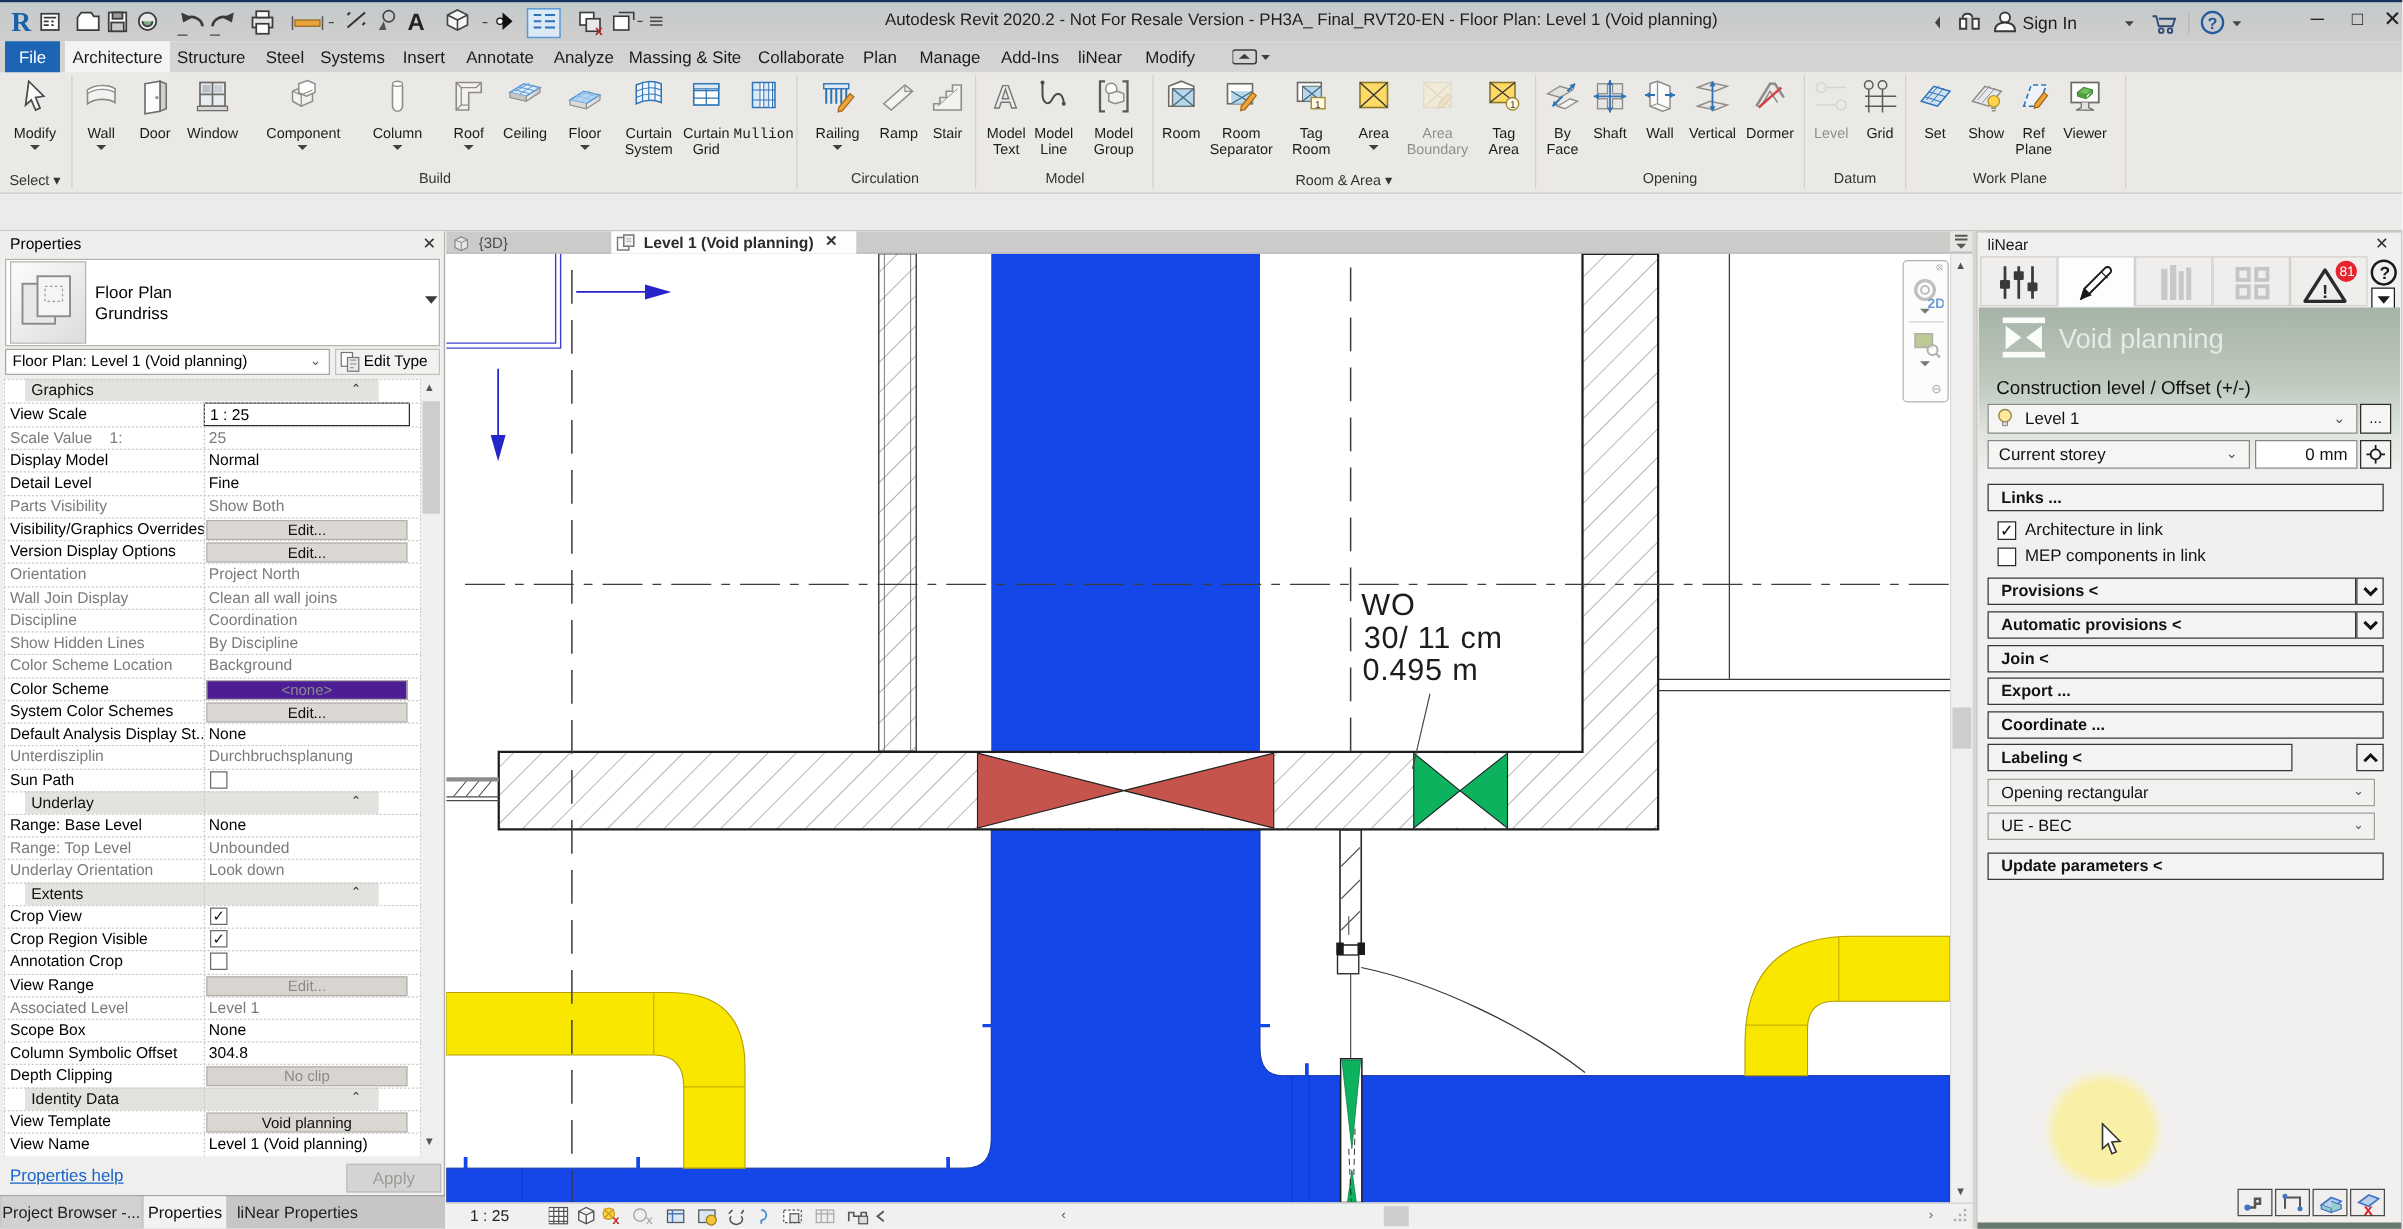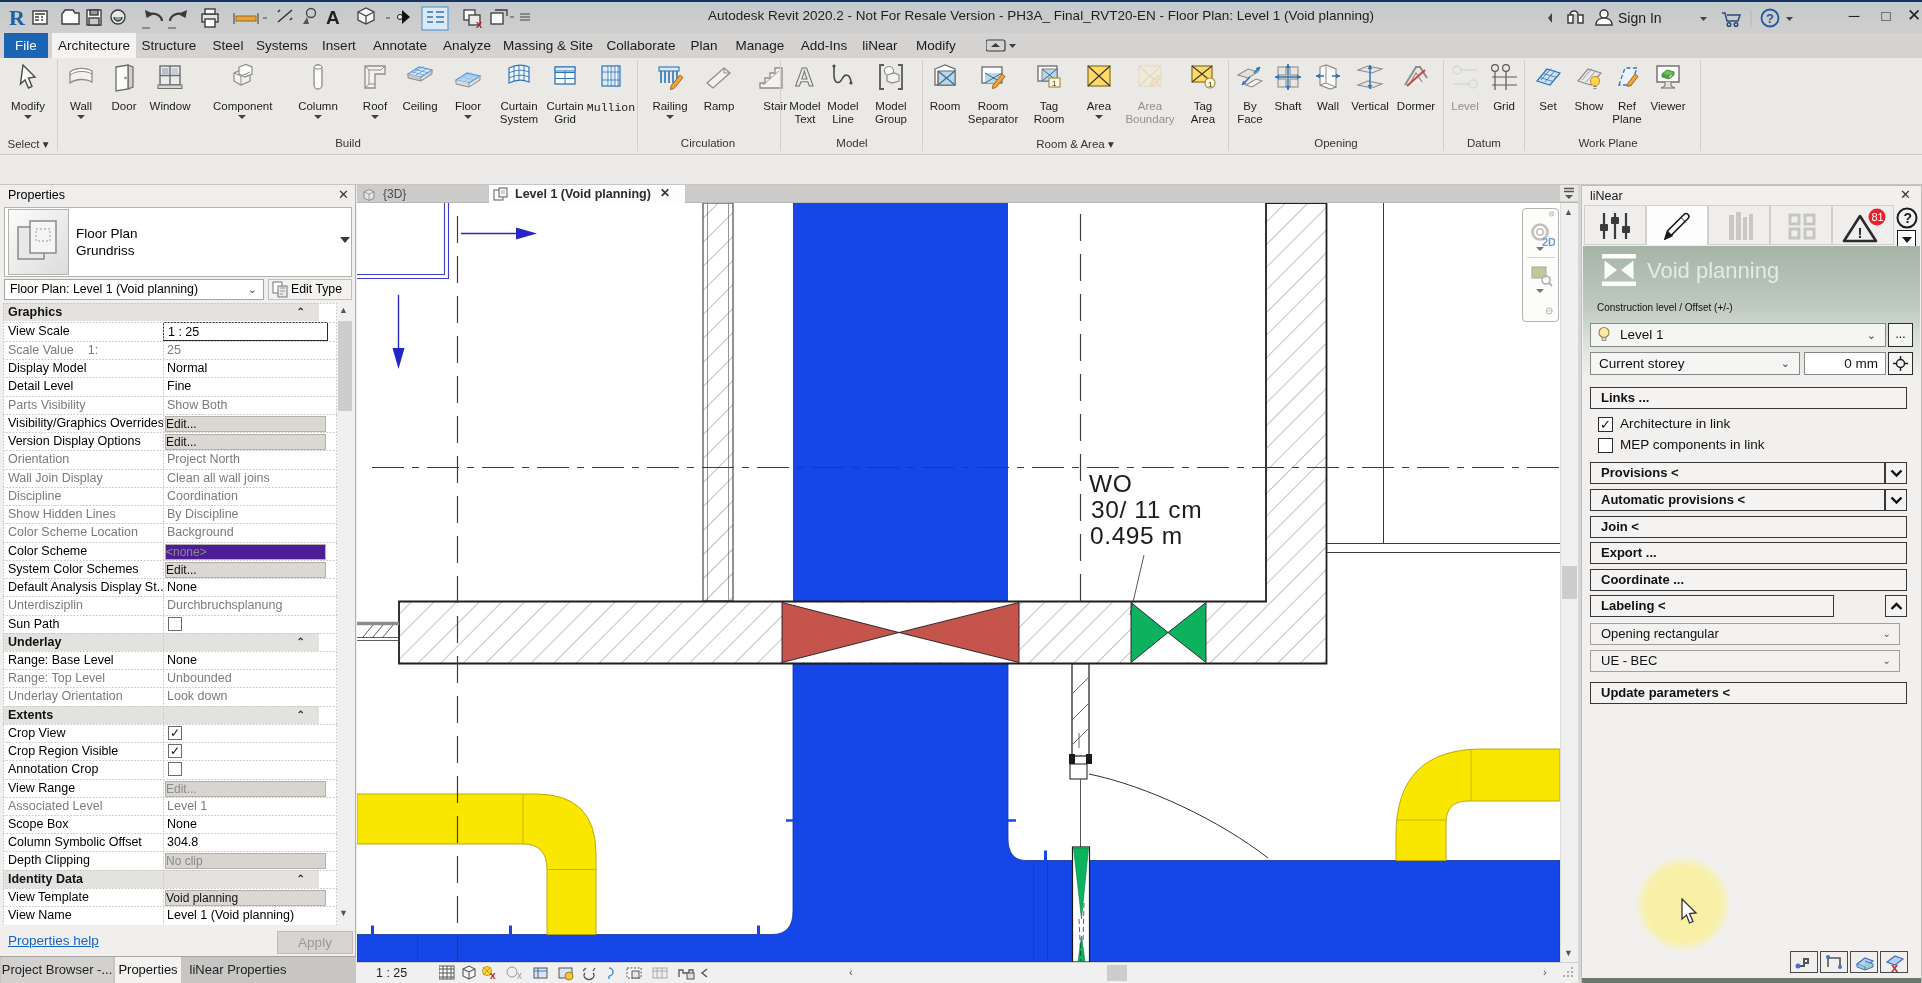--- a/index.html
+++ b/index.html
@@ -29,22 +29,22 @@
 .rdiv { position:absolute; top:2px; width:1px; height:91px; background:#d2d0cd; }
 .rgrp { position:absolute; top:79px; font-size:11.5px; color:#333; text-align:center; }
 #optionsbar { left:0; top:156px; width:1922px; height:29px; background:#ecebea; border-bottom:1px solid #c6c5c4; }
 
 
 #props { left:0; top:185px; width:356px; height:798px; background:#f0efee; border-right:1px solid #b3b1ae; }
 .prow { position:absolute; left:3px; width:331px; height:19px; font-size:12.5px; }
 .pname { position:absolute; left:5px; top:0; width:155px; height:19px; line-height:18px; overflow:hidden; white-space:nowrap; color:#000; }
 .pval { position:absolute; left:160px; top:0; width:165px; height:19px; line-height:18px; color:#000; padding-left:4px; overflow:hidden; white-space:nowrap; }
 .gray { color:#7b7b7b; }
-.pbtn { position:absolute; left:162px; top:1.5px; width:161px; height:16px; background:#dbd8d3; border:1px solid #b4b1ac; font-size:12px; text-align:left; line-height:14px; color:#111; }
-.phead { position:absolute; left:3px; width:316px; height:18px; background:#e4e2df; font-size:12.5px; font-weight:bold; color:#111; line-height:18px; }
+.pbtn { position:absolute; left:162px; top:1.5px; width:161px; height:16px; background:#dbd8d3; border:1px solid #b4b1ac; font-size:12px; text-align:center; line-height:14px; color:#111; }
+.phead { position:absolute; left:20px; width:283px; height:18px; background:#e4e2df; font-size:12.5px; font-weight:normal; color:#111; line-height:18px; }
 .pchk { position:absolute; left:165px; top:2px; width:14px; height:14px; background:#fff; border:1px solid #6b6b6b; font-size:12px; line-height:13px; text-align:center; color:#111; }
 
 
 #canvas { left:357px; top:185px; width:1221px; height:798px; background:#fff; }
 #viewtabs { left:0; top:0; width:1221px; height:18px; background:#cccbca; border-bottom:1px solid #b9b8b7; }
 #drawing { left:0; top:18px; }
 #vscroll { left:1203px; top:18px; width:18px; height:759px; background:#f0f0f0; border-left:1px solid #dcdcdc; }
 #viewbar { left:0; top:777px; width:1221px; height:21px; background:#f0f0f0; border-top:1px solid #d0d0d0; font-size:12px; }
 
 
@@ -215,21 +215,21 @@
         </svg><div class="rlb">Mullion</div></div>
       <div class="rbtn" style="left:641px;width:58px;"><svg class="ric" width="32" height="32" viewBox="0 0 32 32">
           <rect x="5" y="6" width="20" height="4" fill="#dce9f6" stroke="#2e74b5" stroke-width="1.1"></rect>
           <path d="M7 10 V22 M11 10 V22 M15 10 V22 M19 10 V22 M23 10 V22" stroke="#2e74b5" stroke-width="1.6"></path>
           <path d="M17 25 L26 14 L29 16.5 L20 27.5 L16.5 28.5 Z" fill="#f0a53c" stroke="#a06a18" stroke-width="1"></path>
         </svg><div class="rlb">Railing</div><div class="rdd"></div></div>
       <div class="rbtn" style="left:690px;width:58px;"><svg class="ric" width="32" height="32" viewBox="0 0 32 32">
           <path d="M4 22 L21 7 L27 12 L10 27 Z" fill="#f3f2f1" stroke="#8f8d8a" stroke-width="1.3"></path>
           <path d="M21 7 L21 12 L27 12" fill="none" stroke="#8f8d8a" stroke-width="1"></path>
         </svg><div class="rlb">Ramp</div></div>
-      <div class="rbtn" style="left:729px;width:58px;text-align:right;"><svg class="ric" width="32" height="32" viewBox="0 0 32 32">
+      <div class="rbtn" style="left:729px;width:58px;"><svg class="ric" width="32" height="32" viewBox="0 0 32 32">
           <path d="M5 27 L5 22 L10 22 L10 17 L15 17 L15 12 L20 12 L20 7 L27 7 L27 27 Z" fill="#f3f2f1" stroke="#8f8d8a" stroke-width="1.3"></path>
           <path d="M8 24 L24 10" stroke="#8f8d8a" stroke-width="0.8"></path>
         </svg><div class="rlb">Stair</div></div>
       <div class="rbtn" style="left:776px;width:58px;"><svg class="ric" width="32" height="32" viewBox="0 0 32 32">
           <text x="6" y="25" font-size="26" font-weight="bold" fill="#ececec" stroke="#777" stroke-width="1.1" font-family="Liberation Sans">A</text>
         </svg><div class="rlb">Model<br>Text</div></div>
       <div class="rbtn" style="left:814px;width:58px;"><svg class="ric" width="32" height="32" viewBox="0 0 32 32">
           <path d="M7 6 L7 14 M7 14 C7 22 12 24 15 18 C18 12 23 13 24 21" fill="none" stroke="#4a4a4a" stroke-width="1.6"></path>
           <circle cx="7" cy="5" r="1.6" fill="#4a4a4a"></circle>
           <circle cx="24" cy="22" r="1.6" fill="#4a4a4a"></circle>
@@ -744,21 +744,21 @@
       <div class="abs" style="left:315px;top:44px;width:19px;height:19px;background:#fff;border:1.6px solid #1a1a1a"></div>
       <div class="abs" style="left:319.5px;top:51px;width:0;height:0;border-left:5px solid transparent;border-right:5px solid transparent;border-top:6px solid #1a1a1a"></div>
       <div class="abs" style="left:1px;top:60px;width:337px;height:135px;background:linear-gradient(#a6b3a7,#bfcabf 45%,#dfe5de 75%,#eff1ee 100%)"></div>
       <svg class="abs" style="left:20px;top:67px" width="34" height="34" viewBox="0 0 34 34">
         <rect x="0" y="1" width="34" height="4.5" fill="#fbfdfb"></rect>
         <rect x="0" y="28.5" width="34" height="4.5" fill="#fbfdfb"></rect>
         <path d="M2.5 7.5 L15 17 L2.5 26.5 Z" fill="#fbfdfb"></path>
         <path d="M31.5 7.5 L19 17 L31.5 26.5 Z" fill="#fbfdfb"></path>
       </svg>
       <div class="abs" style="left:65px;top:72px;font-size:22px;color:#eef3ec;opacity:.85">Void planning</div>
-      <div class="abs" style="left:15px;top:116px;font-size:10px;color:#111">Construction level / Offset (+/-)</div>
+      <div class="abs" style="left:15px;top:116px;font-size:15px;color:#111">Construction level / Offset (+/-)</div>
       <div class="abs" style="left:8px;top:137px;width:296px;height:24px;background:#f5f5f4;border:1px solid #888;font-size:13.5px;color:#111;line-height:22px"><span style="margin-left:29px">Level 1</span><span style="position:absolute;right:9px;top:0;color:#444;font-size:11px">⌄</span></div>
       <svg class="abs" style="left:14px;top:140px" width="16" height="18" viewBox="0 0 16 18">
         <circle cx="8" cy="6.5" r="5" fill="#ffe9a0" stroke="#9a8a4a" stroke-width="1.2"></circle>
         <path d="M6 11.5h4v3H6z" fill="#d8d8d8" stroke="#888" stroke-width="0.8"></path>
       </svg>
       <div class="abs" style="left:306px;top:137px;width:25px;height:24px;background:#f5f5f4;border:1.6px solid #2b2b2b;text-align:center;line-height:20px;font-size:12px;color:#111">...</div>
       <div class="abs" style="left:8px;top:166px;width:210px;height:23px;background:#f5f5f4;border:1px solid #888;font-size:13.5px;color:#111;line-height:21px"><span style="margin-left:8px">Current storey</span><span style="position:absolute;right:9px;top:0;color:#444;font-size:11px">⌄</span></div>
       <div class="abs" style="left:222px;top:166px;width:82px;height:23px;background:#fff;border:1px solid #888;font-size:13.5px;color:#111;line-height:21px;text-align:right"><span style="margin-right:7px">0 mm</span></div>
       <div class="abs" style="left:306px;top:166px;width:25px;height:23px;background:#f5f5f4;border:1.6px solid #2b2b2b"></div>
       <svg class="abs" style="left:311px;top:170px" width="15" height="15" viewBox="0 0 15 15">

